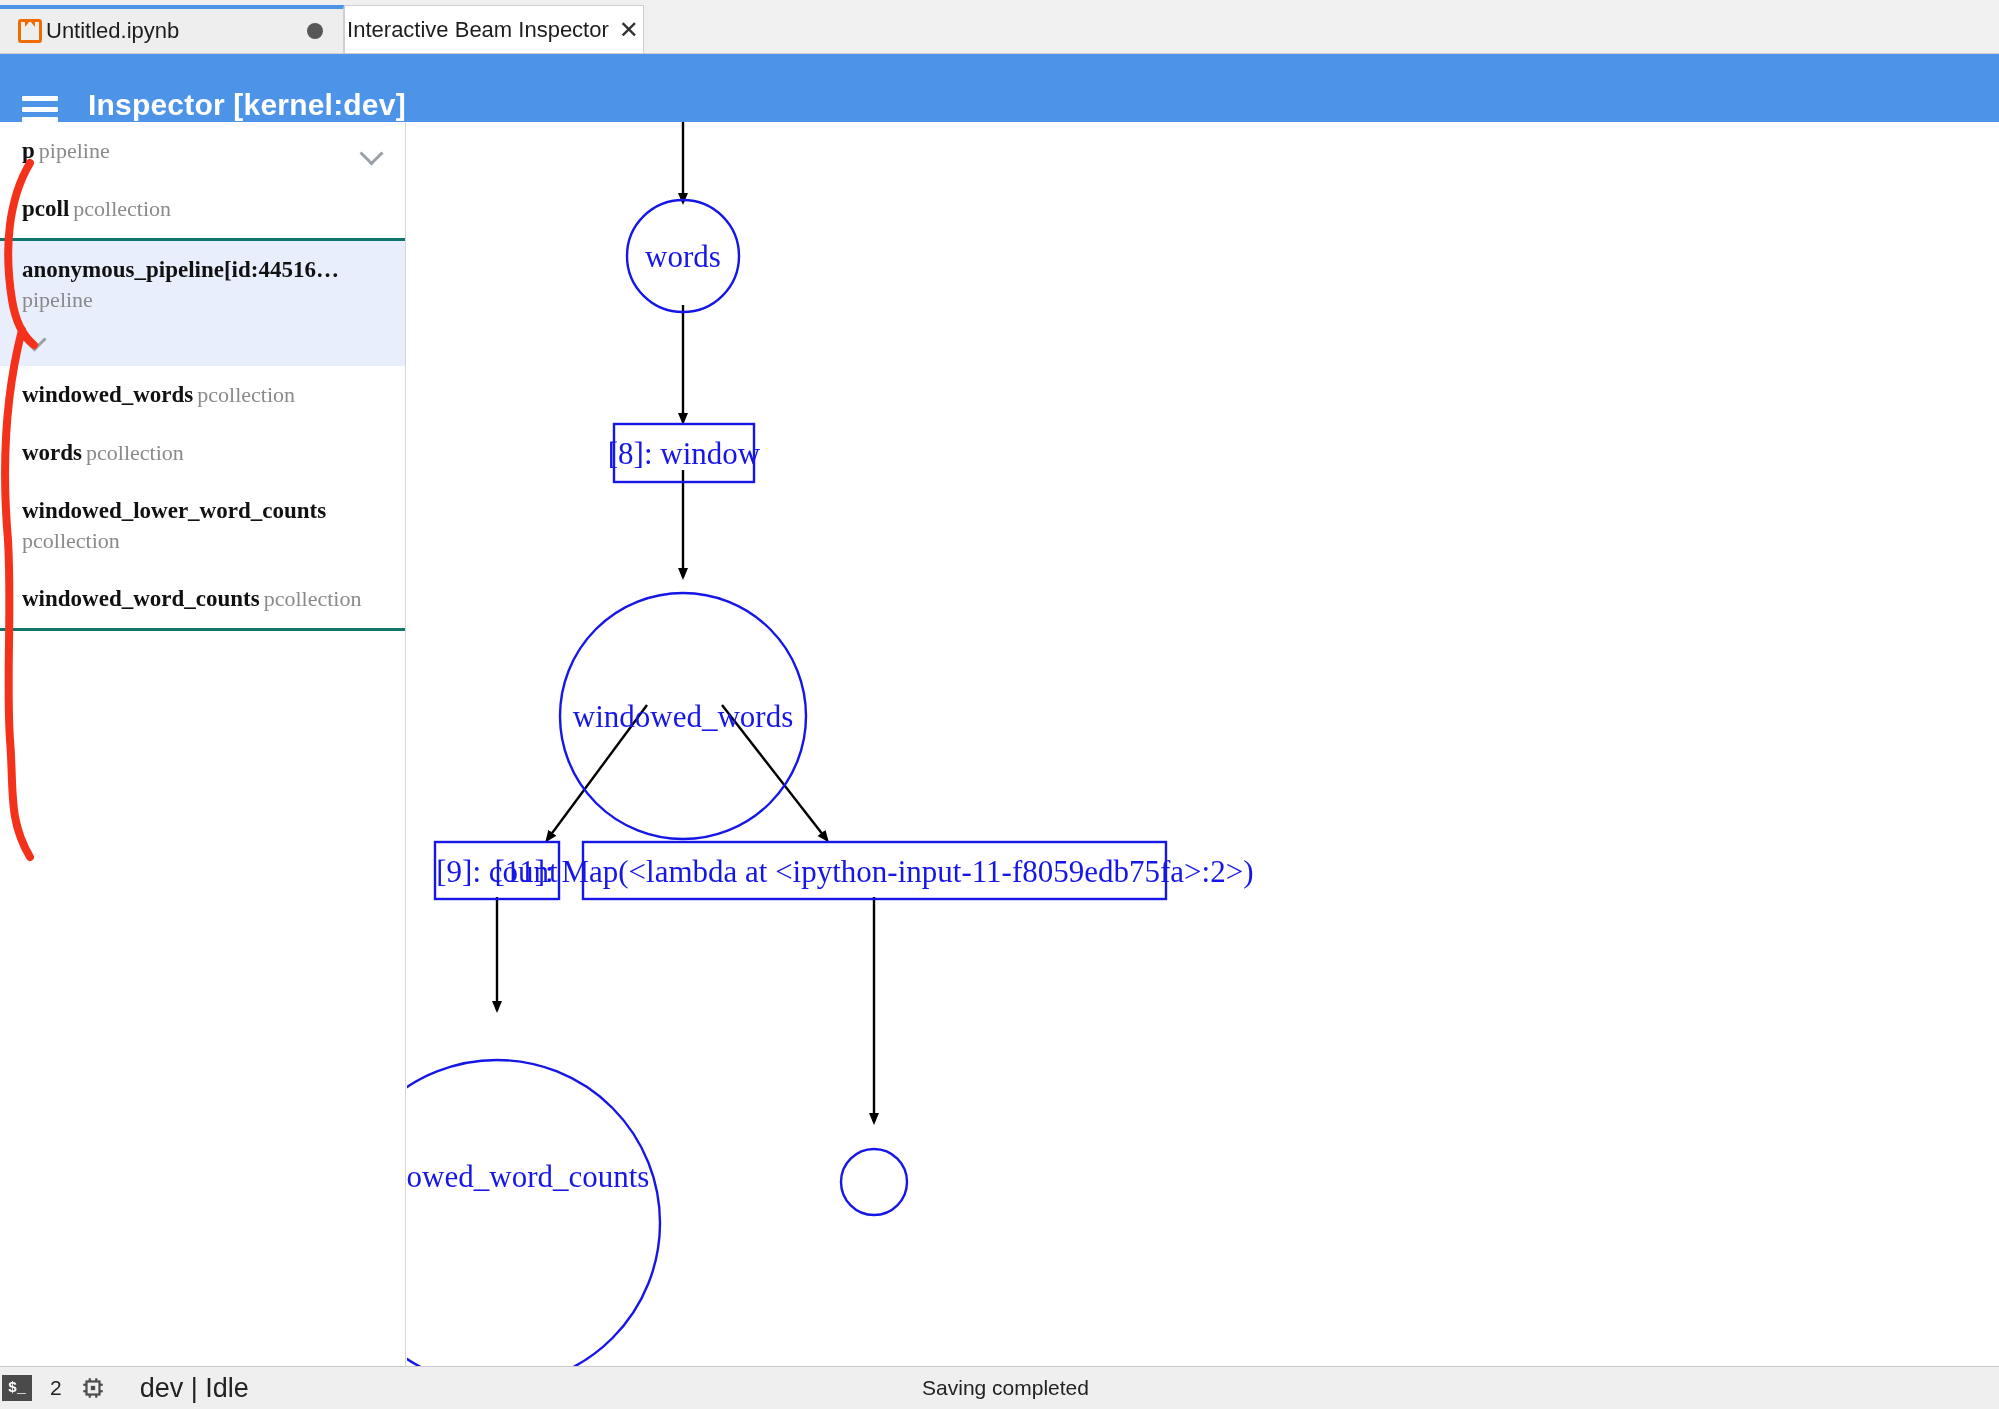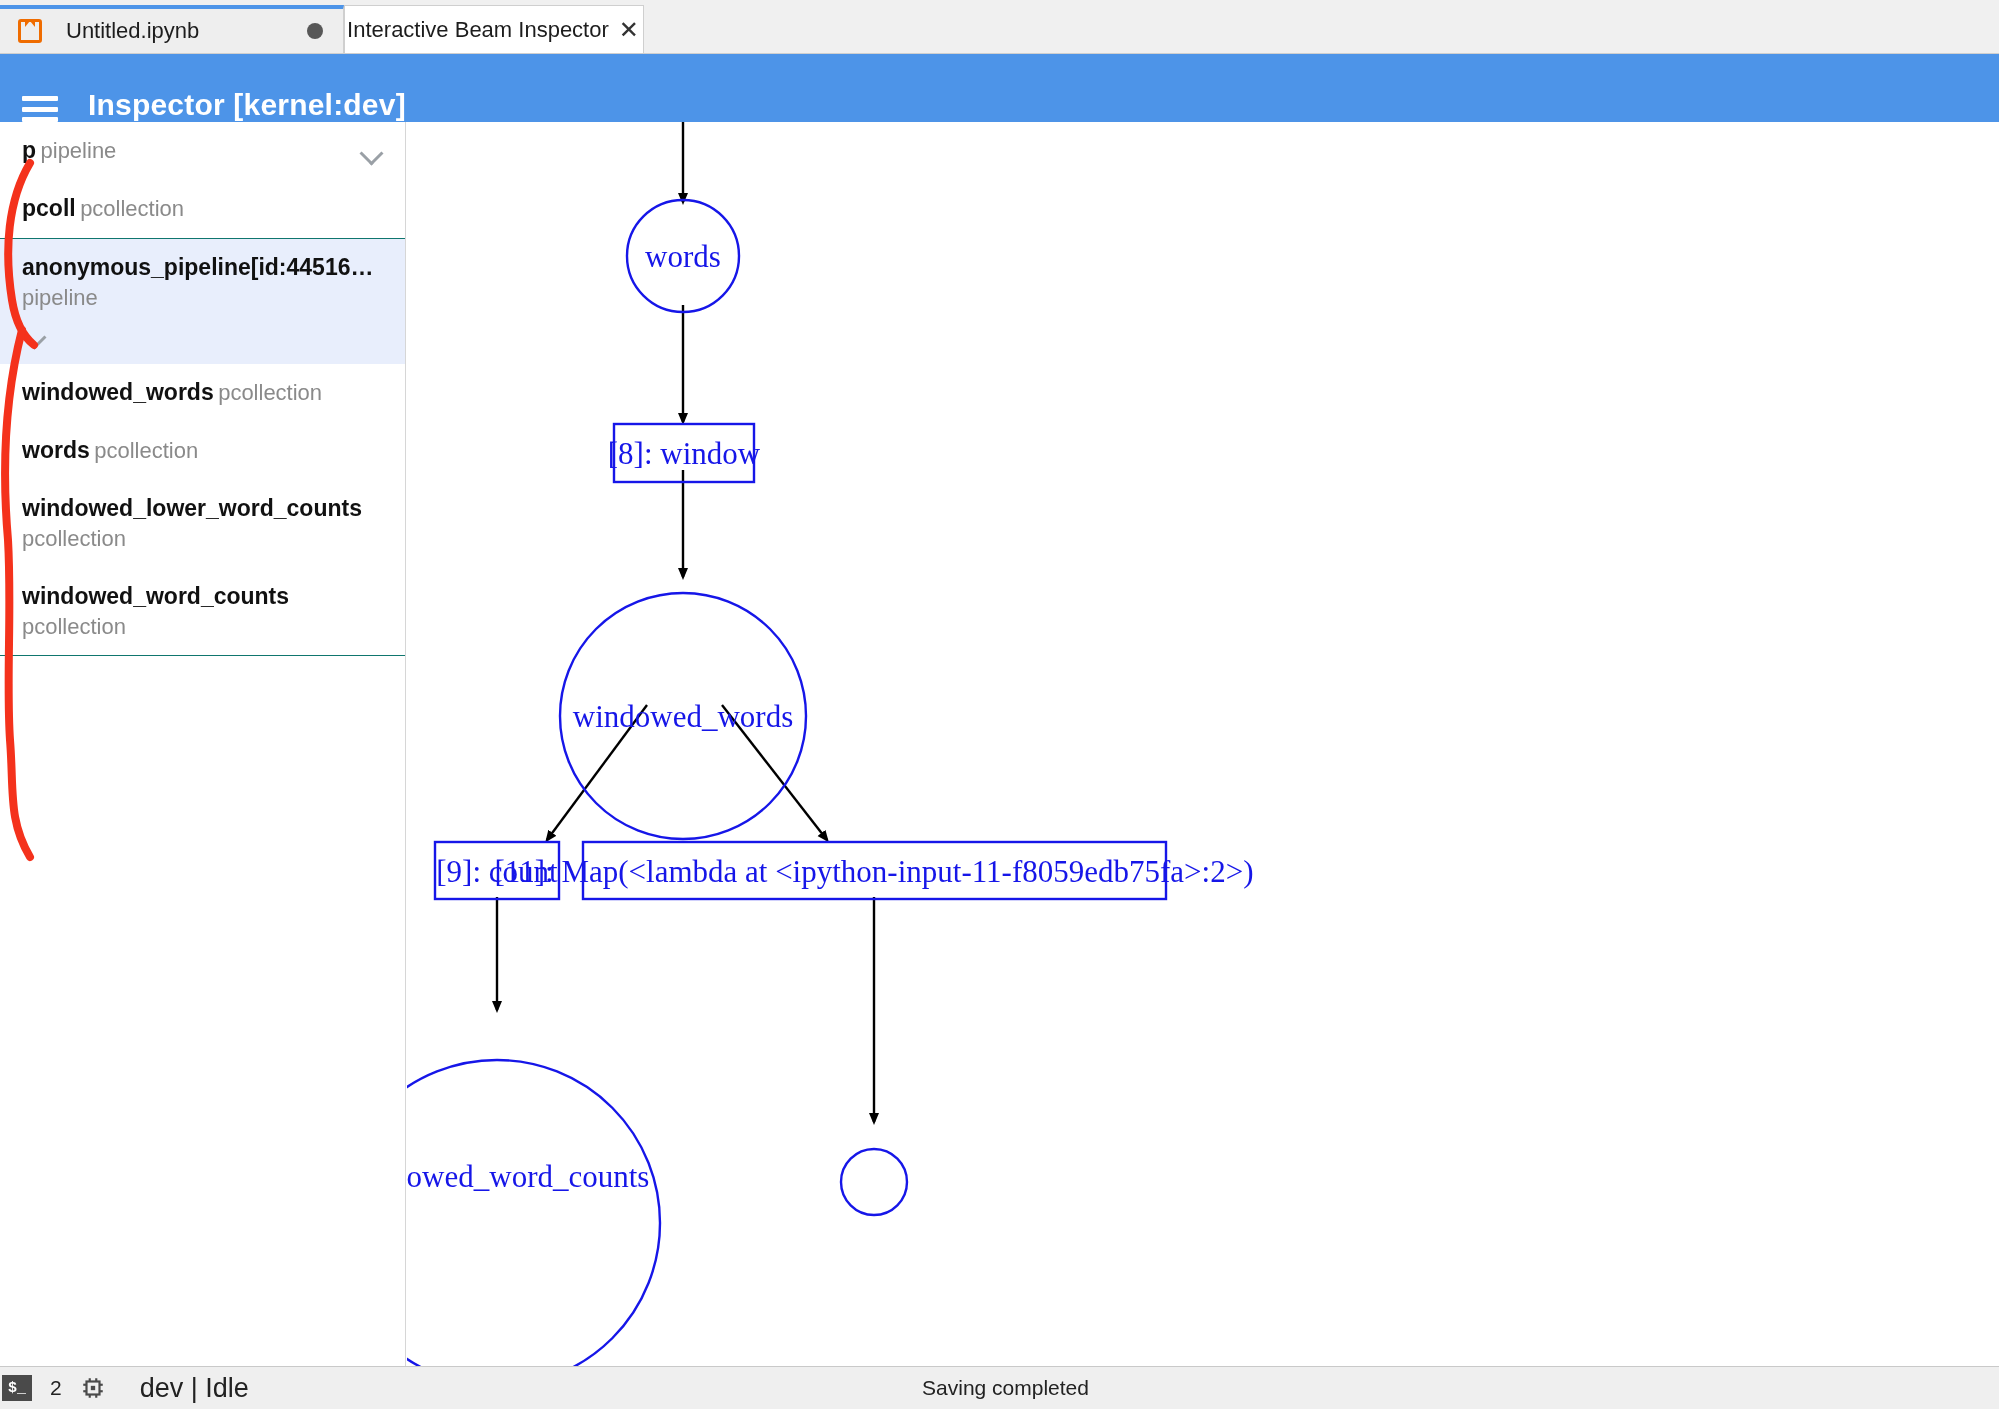--- a/index.html
+++ b/index.html
@@ -31,21 +31,21 @@
     border-bottom: 1px solid #cfcfcf;
     display: flex;
     align-items: flex-end;
     box-sizing: border-box;
   }
   .tab {
     position: relative;
     height: 48px;
     display: flex;
     align-items: center;
-    gap: 24px;
+    gap: 4px;
     padding: 0 20px 0 18px;
     box-sizing: border-box;
     font-size: 22px;
     color: #1d1d1d;
     background: #ececec;
     border-right: 1px solid #cfcfcf;
     border-top: 1px solid #cfcfcf;
     white-space: nowrap;
   }
   .tab.inactive {
@@ -138,21 +138,21 @@
   .sidebar {
     position: absolute;
     left: 0; top: 0;
     width: 406px;
     height: 1244px;
     background: #ffffff;
     border-right: 1px solid #d6d6d6;
     box-sizing: border-box;
     overflow: hidden;
   }
-  .group { border-bottom: 1px solid #0f766e; }
+  .group { border-bottom: 3px solid #0f766e; font-family: Liberation Serif, serif; }
   .node-row {
     position: relative;
     padding: 14px 20px 14px 22px;
     box-sizing: border-box;
     display: flex;
     align-items: flex-start;
     justify-content: space-between;
     gap: 8px;
   }
   .node-row.child { }

